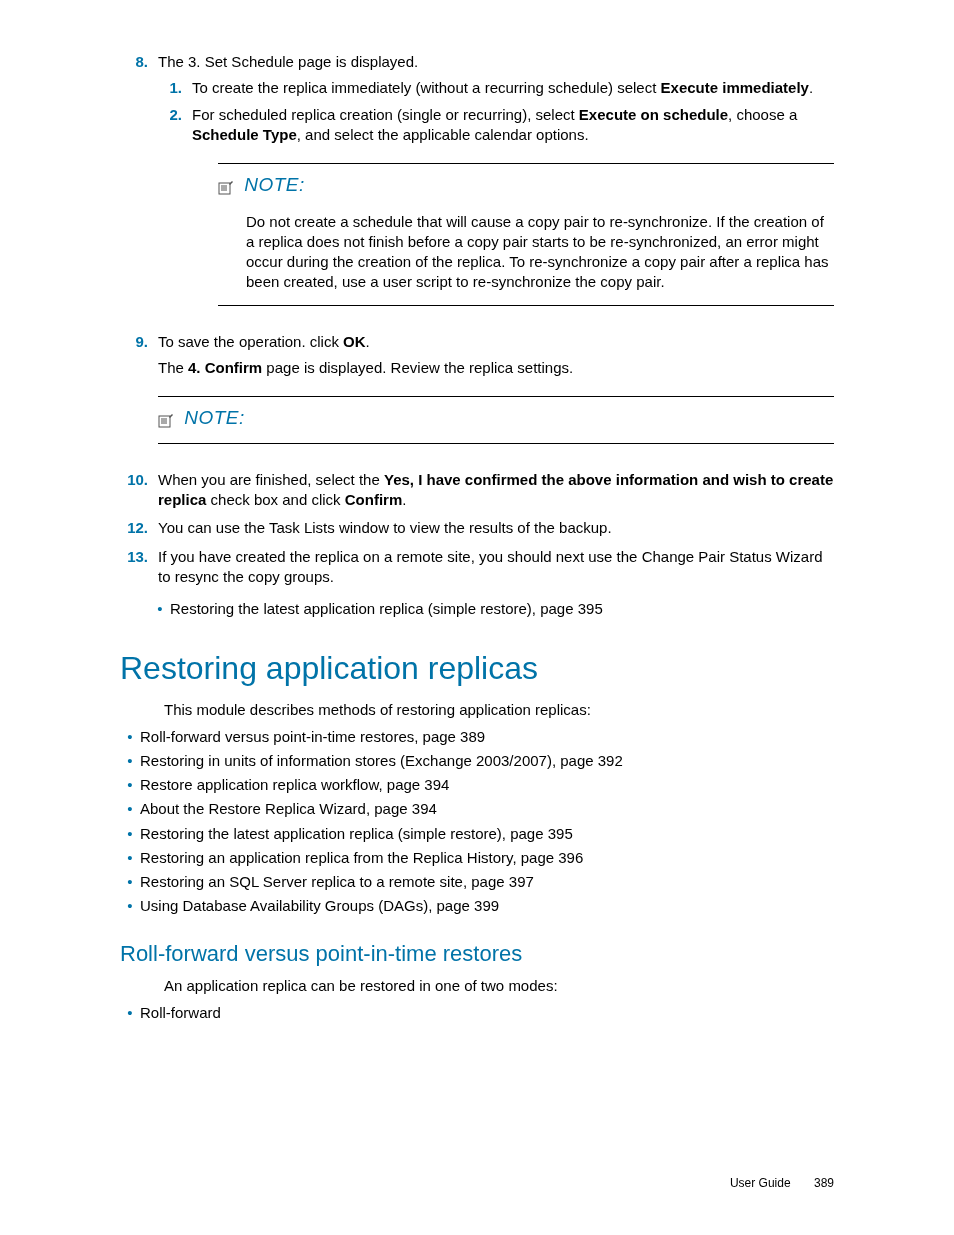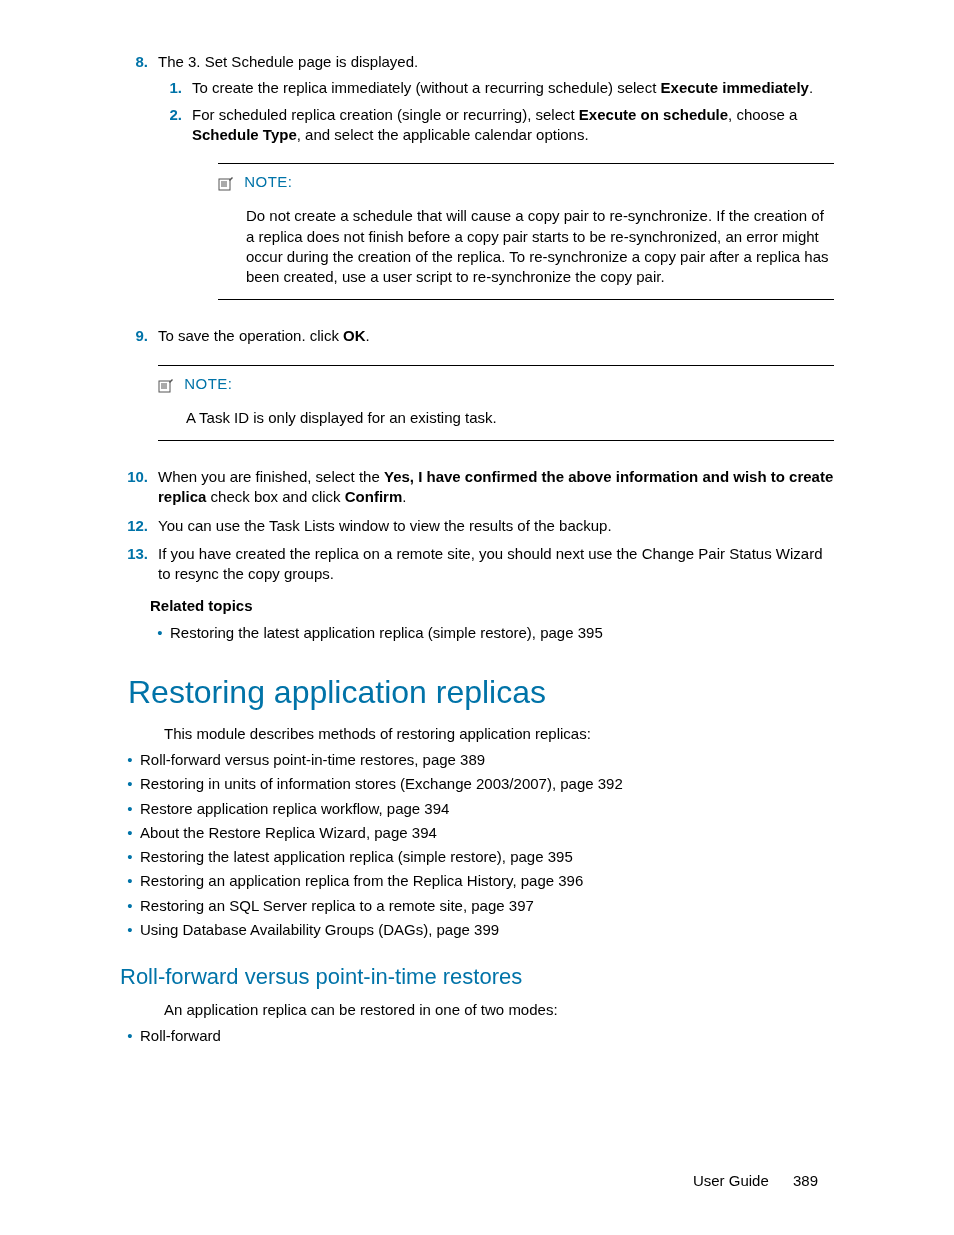--- a/index.html
+++ b/index.html
@@ -66,21 +66,22 @@
     border-top: 1px solid #000;
     border-bottom: 1px solid #000;
     padding: 8px 0 12px 0;
   }
   .note-block.shallow {
     margin-left: 30px;
   }
   .note-title {
     color: #0073a8;
     letter-spacing: 0.5px;
-    font-size: 15px;
+    font-size: 19px;
+    font-style: italic;
   }
   .note-icon {
     display: inline-block;
     width: 16px;
     height: 14px;
     vertical-align: middle;
     margin-right: 6px;
   }
   .note-body {
     padding-left: 28px;
@@ -109,21 +110,21 @@
     flex-shrink: 0;
     text-align: center;
   }
   ul.bullets > li > .body {
     flex: 1;
   }
   h1.section {
     color: #0073a8;
     font-weight: normal;
     font-size: 32px;
-    margin: 28px 0 10px 8px;
+    margin: 28px 0 10px 0;
   }
   h2.subsection {
     color: #0073a8;
     font-weight: normal;
     font-size: 22px;
     margin: 22px 0 8px 0;
   }
   .section-intro {
     margin-left: 44px;
     margin-bottom: 6px;
@@ -132,22 +133,22 @@
     margin-left: 30px;
   }
   .link {
     color: #000000;
     text-decoration: none;
   }
   .bold { font-weight: bold; }
   .footer {
     position: absolute;
     bottom: 44px;
-    right: 136px;
-    font-size: 15px;
+    right: 120px;
+    font-size: 12px;
   }
   .footer .pnum {
     margin-left: 20px;
   }
 </style>
 </head>
 <body>
 
 <div class="page">
 
@@ -190,35 +191,37 @@
 
       </div>
     </li>
 
     <li>
       <span class="num">9.</span>
       <div class="body">
         <div>
           <span>To save the operation. click </span><span class="bold">OK</span><span>.</span>
         </div>
+        <div style="margin-top:6px">
+          <span>The </span><span class="bold">4. Confirm</span><span> page is displayed. Review the replica settings.</span>
+        </div>
 
         <div class="note-block shallow" style="margin-left:0">
           <div>
             <span class="note-icon">
               <svg viewBox="0 0 16 14" width="16" height="14">
                   <rect x="1" y="2" width="11" height="11" fill="none" stroke="#555" stroke-width="1"></rect>
                   <path d="M11 3 L14 0 L15 1 L12 4 Z" fill="#555"></path>
                   <line x1="3" y1="5" x2="9" y2="5" stroke="#555" stroke-width="1"></line>
                   <line x1="3" y1="7" x2="9" y2="7" stroke="#555" stroke-width="1"></line>
                   <line x1="3" y1="9" x2="9" y2="9" stroke="#555" stroke-width="1"></line>
                 </svg>
             </span>
             <span class="note-title">NOTE:</span>
           </div>
-          <div class="note-body">A Task ID is only displayed for an existing task.</div>
         </div>
 
       </div>
     </li>
 
     <li>
       <span class="num">10.</span>
       <div class="body">
         <span>When you are finished, select the </span><span class="bold">Yes, I have confirmed the above information and wish to create replica</span><span> check box and click </span><span class="bold">Confirm</span><span>.</span>
       </div>
@@ -231,21 +234,20 @@
     </li>
 
     <li>
       <span class="num">13.</span>
       <div class="body">If you have created the replica on a remote site, you should next use the Change Pair Status Wizard to resync the copy groups.</div>
     </li>
 
   </ol>
 
   <div class="related-topics">
-    <div class="related-title">Related topics</div>
     <ul class="bullets">
       <li>
         <span class="dot">•</span>
         <div class="body">
           <a class="link">Restoring the latest application replica (simple restore)</a><span>, page 395</span>
         </div>
       </li>
     </ul>
   </div>
 

